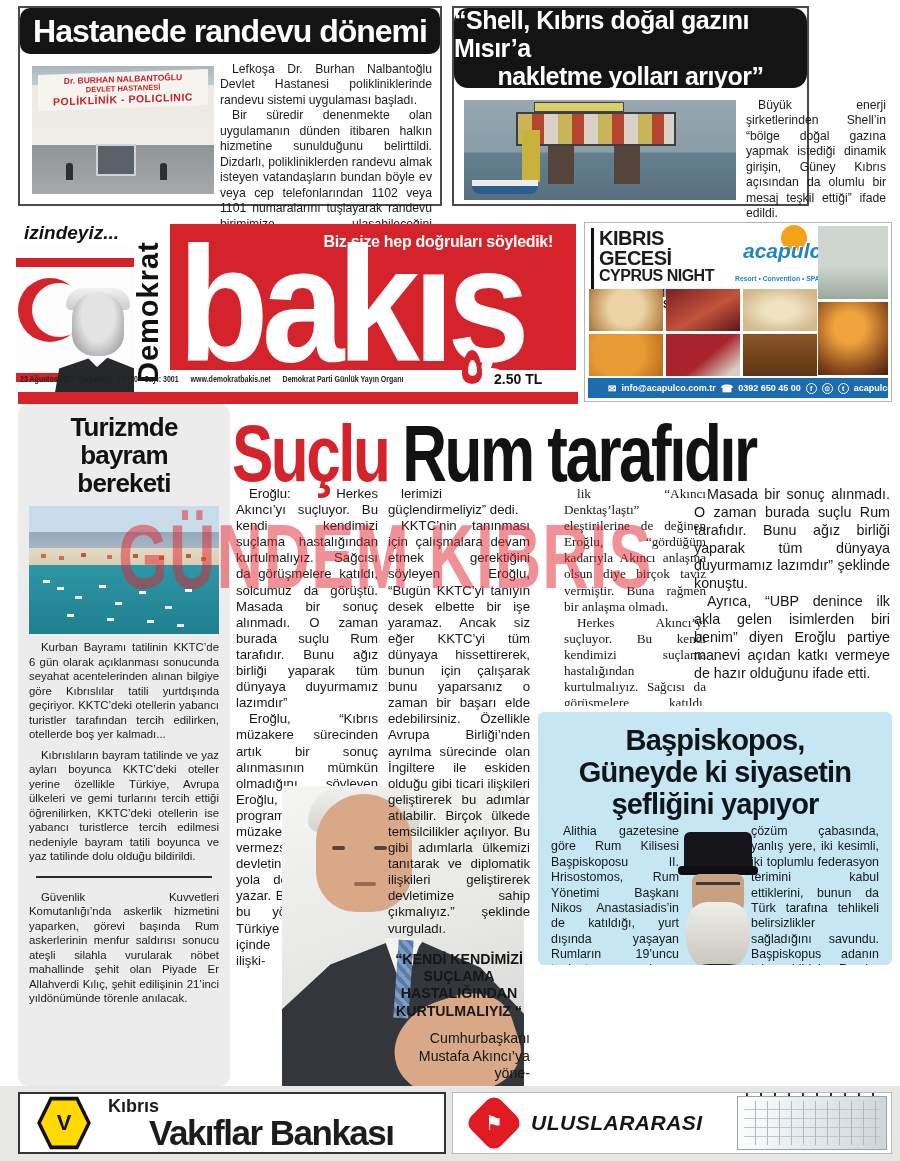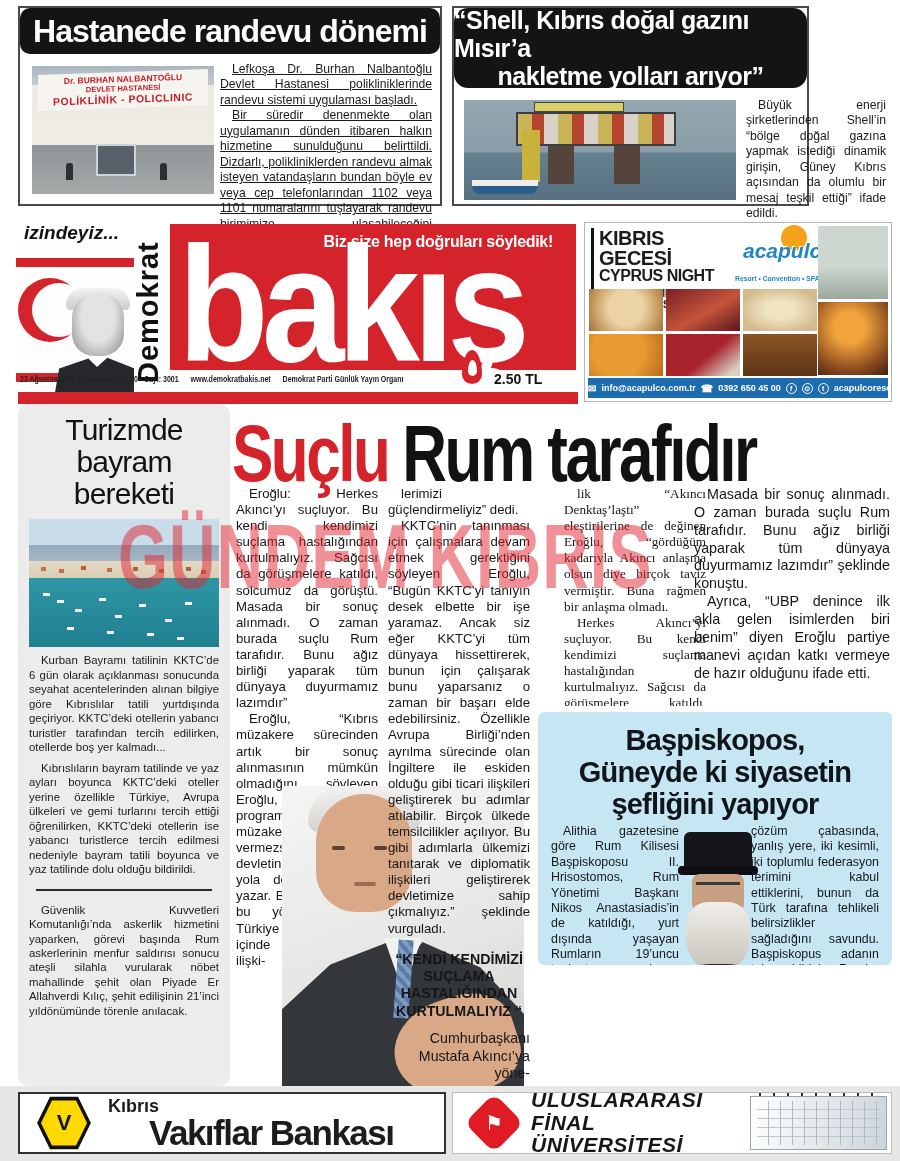--- a/index.html
+++ b/index.html
@@ -10,21 +10,21 @@
   
   .topbox { position:absolute; background:#fff; border:2px solid #4a4a4a; }
   #tl-box { left:18px; top:6px; width:424px; height:200px; }
   #tr-box { left:452px; top:6px; width:357px; height:200px; }
   .black-bar { margin:0; background:#141414; color:#fff; font-weight:bold;
                display:flex; flex-direction:column; align-items:center; justify-content:center; }
   #tl-bar { height:46px; border-radius:10px; font-size:32px; letter-spacing:-1px; }
   #tr-bar { height:80px; border-radius:14px; font-size:25px; line-height:1.12; letter-spacing:-0.5px; }
   .news-text { position:absolute; font-size:12.2px; line-height:1.27; text-align:justify; }
   .news-text .para { text-indent:12px; }
-  #tl-text { left:200px; top:54px; width:212px;text-decoration:underline; }
+  #tl-text { left:200px; top:54px; width:212px; }
   #tr-text { left:292px; top:90px; width:140px; text-align:justify; }
   .pageref { font-weight:bold; }
   .sayfa-row { display:flex; align-items:center; margin-top:3px; }
   .sayfa-row .rule { flex:1; border-top:1.5px solid #222; margin-right:4px; }
 
   
   #hospital-photo { position:absolute; left:12px; top:58px; width:182px; height:128px;
      background:linear-gradient(180deg,#aab6bf 0%,#c2ccd2 15%,#ece9e2 15%,#f0ede6 62%,#8e9497 62%,#a8a9aa 100%); overflow:hidden; }
   .hosp-sign { position:absolute; top:6px; left:6px; right:6px; background:#f6f4ef; padding:2px 0 3px;
      transform:skewY(-2deg); text-align:center; color:#c21f2a; font-weight:bold; }
@@ -87,39 +87,39 @@
   #acp-strip .tile { height:73px; margin-bottom:3px; }
   .ph-dumpling { background:radial-gradient(circle at 50% 45%,#ecd3a6 0 40%,#c79a5e 75%,#9a7240 100%); }
   .ph-dancer { background:linear-gradient(150deg,#7c1f27 0%,#c4543a 55%,#5e151c 100%); }
   .ph-bread { background:radial-gradient(#efe3c2 30%,#d4b98c 80%); }
   .ph-chickpea { background:radial-gradient(circle at 40% 40%,#e89a33 0 50%,#b96a1a 100%); }
   .ph-folk { background:linear-gradient(140deg,#a8232b 0 55%,#d8cfc4 90%); }
   .ph-meat { background:linear-gradient(#8a5526,#5e3414); }
   .ph-beach { background:linear-gradient(180deg,#cdd6cf 0 55%,#9aa99c 100%); }
   .ph-lamp { background:radial-gradient(circle at 45% 35%,#f1a43c 0 25%,#8a4a1d 70%,#40200e 100%); }
   #acp-bar { position:absolute; left:3px; right:3px; bottom:3px; height:20px; background:#1e6cb0; color:#fff;
-     display:flex; align-items:center; gap:5px; padding:0 0; font-size:9px; font-weight:bold; white-space:nowrap; }
+     display:flex; align-items:center; gap:5px; padding:0 20px; font-size:9px; font-weight:bold; white-space:nowrap; }
   .mini-ic::before { font-size:10px; }
   .ic-mail::before { content:"✉"; }
   .ic-phone::before { content:"☎"; }
   .soc { width:11px; height:11px; border:1px solid #fff; border-radius:50%; font-size:7px; line-height:10px; text-align:center; flex:0 0 auto; }
   .soc-f::before { content:"f"; } .soc-ig::before { content:"⊙"; } .soc-tw::before { content:"t"; }
 
   
   #main-headline { position:absolute; left:232px; top:408px; width:662px; white-space:nowrap;
      font-size:62px; font-weight:800; letter-spacing:-2.5px; transform:scale(1.0,1.28); transform-origin:left top; color:#121212; }
   #main-headline .red { color:#d4232a; margin-right:14px; }
 
   
   #watermark { position:absolute; left:118px; top:505px; font-size:70px; font-weight:800; color:rgba(224,36,46,0.5);
      white-space:nowrap; transform:scale(0.92,1.3); transform-origin:left top; z-index:40; letter-spacing:1px; }
 
   
   #sidebar { position:absolute; left:18px; top:404px; width:212px; height:682px; background:#ececec; border-radius:10px; overflow:hidden; }
-  .side-h { margin:10px 20px 0; font-size:30px; font-weight:400; text-align:center; line-height:1.07; letter-spacing:-0.8px; color:#121212; }
+  .side-h { margin:10px 20px 0; font-size:26px; font-weight:700; text-align:center; line-height:1.07; letter-spacing:-0.8px; color:#121212; }
   .side-p { margin:6px 11px 0; font-size:11.4px; line-height:1.27; text-align:justify; text-indent:12px; color:#1b1b1b; }
   #harbor-photo { margin:9px auto 2px; width:190px; height:128px; position:relative; overflow:hidden;
      background:linear-gradient(180deg,#c9dcea 0%,#c9dcea 20%,#93a9bc 20%,#a7b6c4 33%,#e3d9c4 33%,#d9cdb4 46%,#2e96a4 46%,#1f7f90 100%); }
   #harbor-photo::before { content:""; position:absolute; left:12px; top:48px; width:5px; height:4px; background:#c9704a;
      box-shadow:18px 2px 0 #c9704a,40px -1px 0 #b5603c,66px 1px 0 #c9704a,92px 0 0 #b5603c,118px 2px 0 #c9704a,145px 0 0 #b5603c,160px 3px 0 #c9704a; }
   #harbor-photo::after { content:""; position:absolute; left:14px; top:74px; width:7px; height:3px; background:#fff;
      box-shadow:14px 7px 0 #f2f2f2,32px 16px 0 #e8e8e8,56px 5px 0 #fff,72px 22px 0 #f2f2f2,96px 11px 0 #fff,122px 26px 0 #e8e8e8,142px 9px 0 #fff,24px 34px 0 #fff,64px 38px 0 #eee,104px 40px 0 #fff,134px 44px 0 #eee; }
   #side-divider { margin:12px 18px; border-top:2px solid #2b2b2b; }
 
   
@@ -372,18 +372,17 @@
     </div>
     <div id="vakif-text">
       <div class="l1">Kıbrıs</div>
       <div class="l2">Vakıflar Bankası</div>
     </div>
   </div>
   <div id="finaluni">
     <div id="final-logo"></div>
     <div id="final-text">
       <div>ULUSLARARASI</div>
-      <div>FİNAL ÜNİVERSİTESİ</div>
     </div>
     <div id="final-building"></div>
   </div>
 
 </div>
 
 </body></html>

